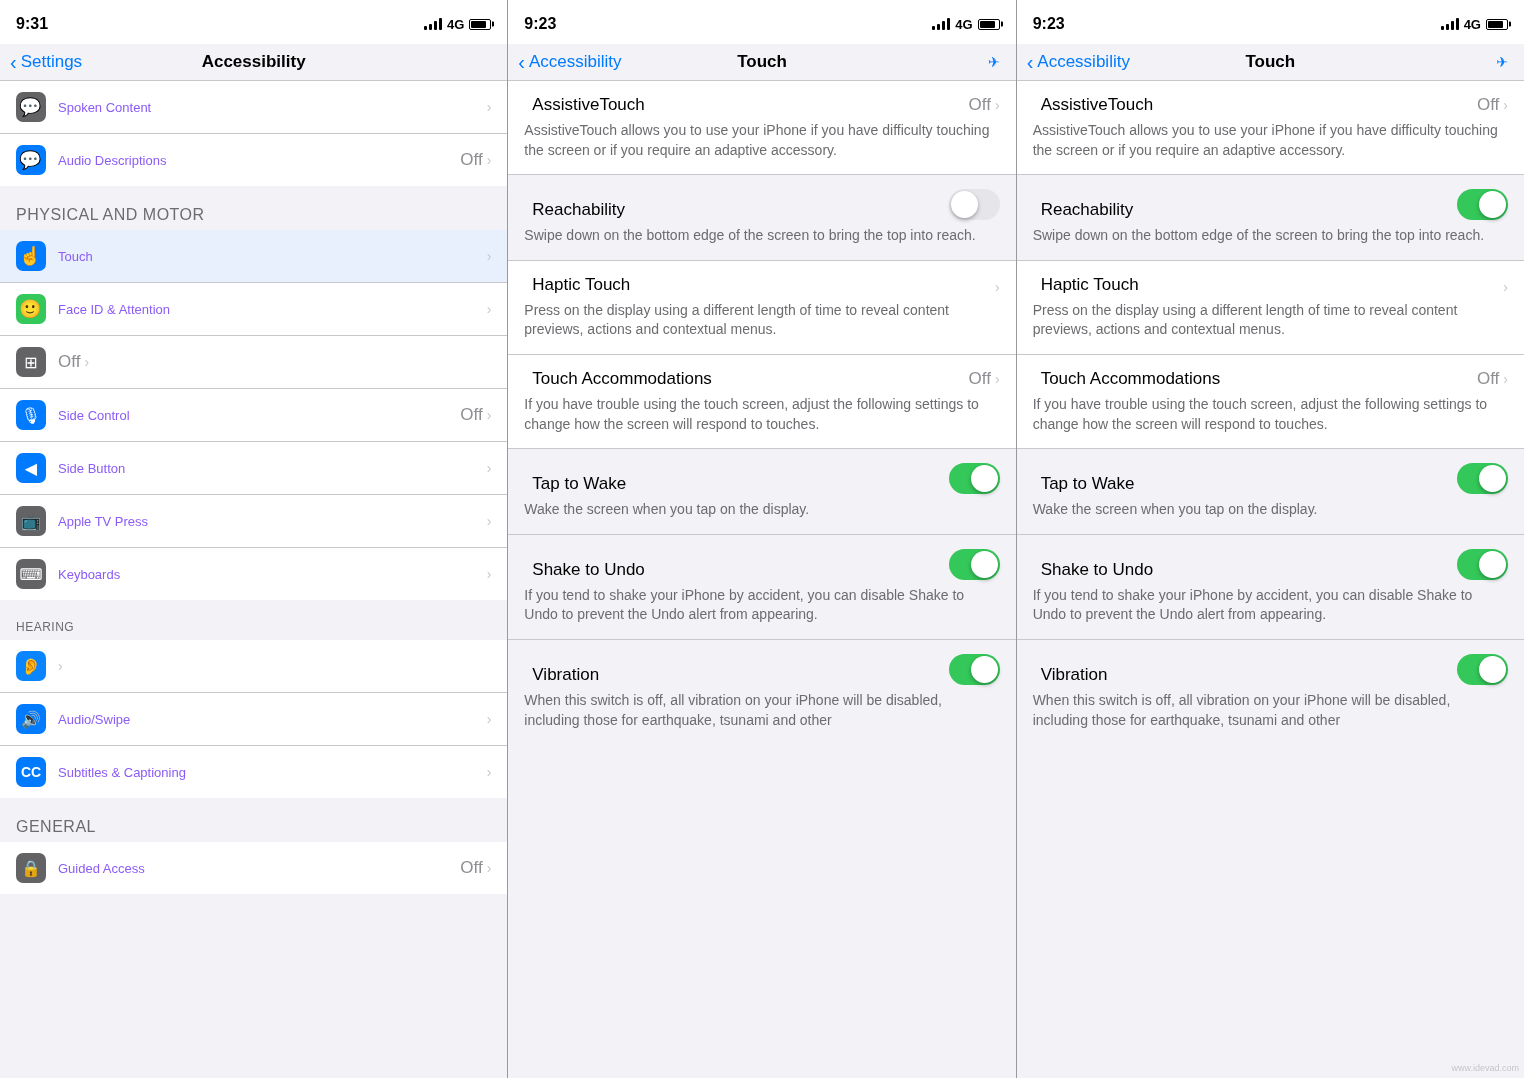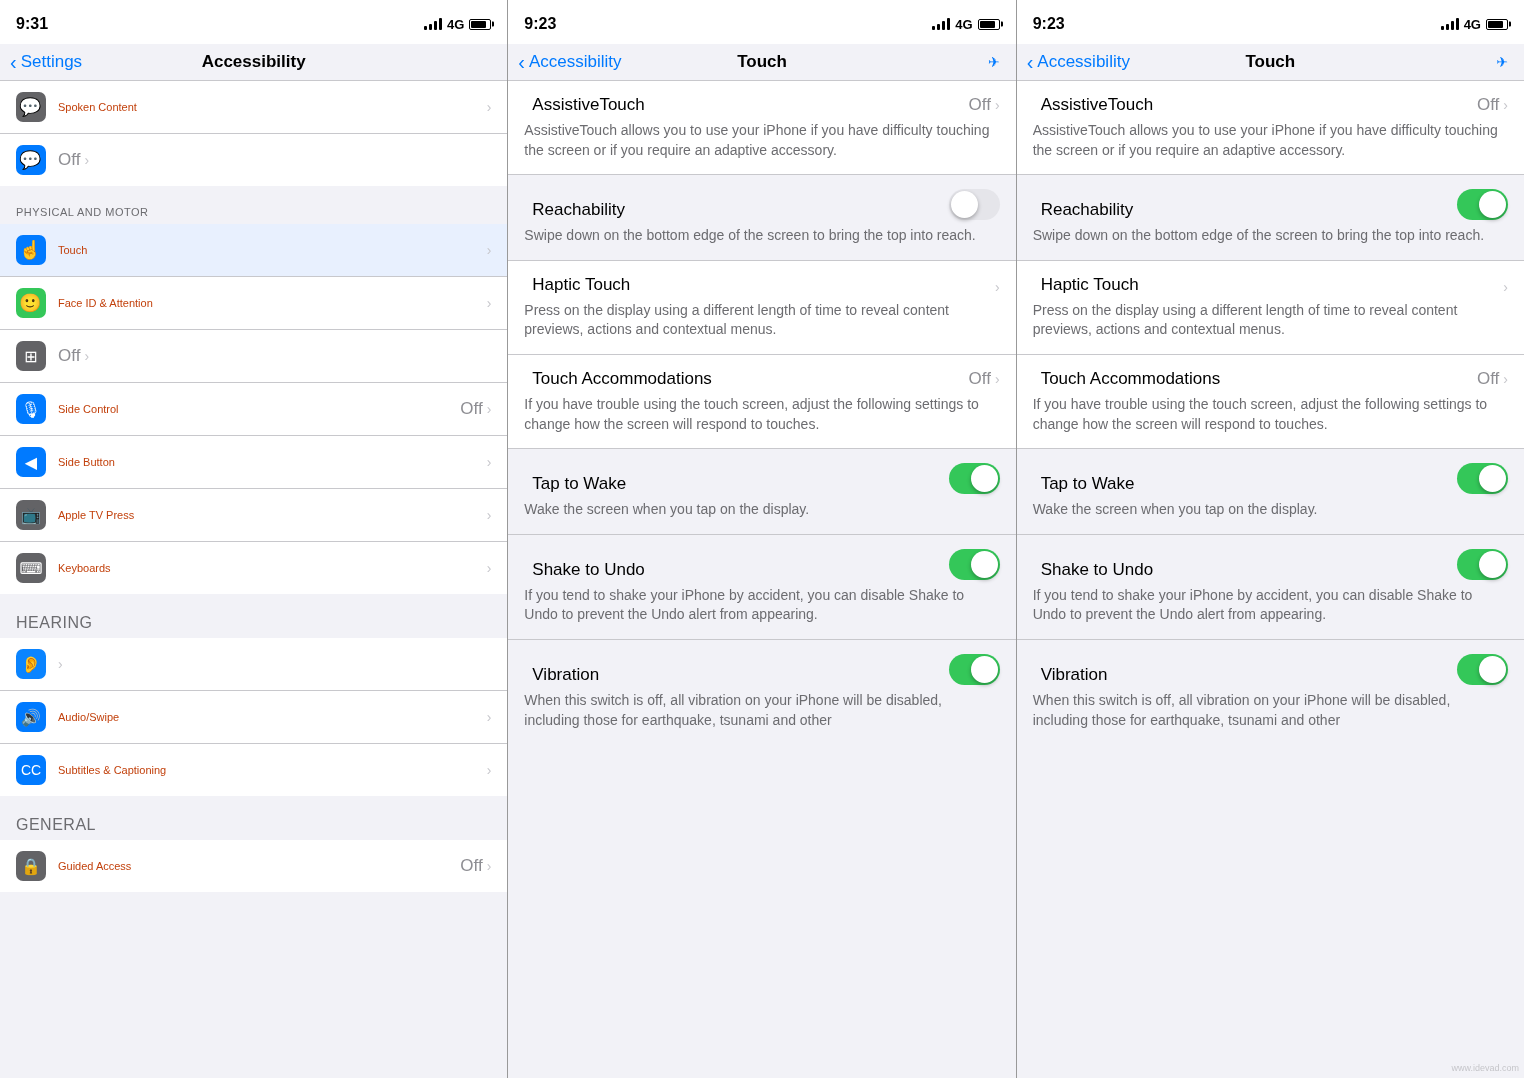--- a/index.html
+++ b/index.html
@@ -169,22 +169,22 @@
       display: flex;
       align-items: center;
       justify-content: center;
       margin-right: 12px;
       flex-shrink: 0;
       font-size: 16px;
     }
 
     .item-label {
       flex: 1;
-      font-size: 11px;
-      color: #c2410c;
+      font-size: 13px;
+      color: #8b5cf6;
     }
 
     .item-value {
       font-size: 17px;
       color: #8e8e93;
       margin-right: 4px;
     }
 
     .chevron {
       color: #c7c7cc;
@@ -323,26 +323,27 @@
         <div class="item-icon icon-spoken" style="background:#636366;">
           <span style="color:#fff;font-size:18px;">💬</span>
         </div>
         <span class="item-label">Spoken Content</span>
         <span class="chevron">›</span>
       </div>
       <div class="settings-item">
         <div class="item-icon" style="background:#007aff;">
           <span style="color:#fff;font-size:18px;">💬</span>
         </div>
+        <span class="item-label">Audio Descriptions</span>
         <span class="item-value">Off</span>
         <span class="chevron">›</span>
       </div>
     </div>
 
-    <div class="section-header" style="padding-left:16px;font-size:11px;color:#6c6c70;letter-spacing:0.5px;padding-top:20px;padding-bottom:6px;">PHYSICAL AND MOTOR</div>
+    <div class="section-header" style="padding-left:16px;font-size:16px;color:#6c6c70;letter-spacing:0.5px;padding-top:20px;padding-bottom:6px;">PHYSICAL AND MOTOR</div>
 
     <div class="settings-group" style="border-radius:0;">
       <div class="settings-item active" style="background:#e8f0fe;">
         <div class="item-icon" style="background:#007aff;">
           <span style="color:#fff;font-size:18px;">☝</span>
         </div>
         <span class="item-label">Touch</span>
         <span class="chevron">›</span>
       </div>
       <div class="settings-item">
@@ -383,39 +384,39 @@
       </div>
       <div class="settings-item">
         <div class="item-icon" style="background:#636366;">
           <span style="color:#fff;font-size:16px;">⌨</span>
         </div>
         <span class="item-label">Keyboards</span>
         <span class="chevron">›</span>
       </div>
     </div>
 
-    <div class="section-header" style="font-size:16px;color:#6c6c70;letter-spacing:0.5px;padding:20px 16px 6px;">HEARING</div>
+    <div class="section-header" style="font-size:12px;color:#6c6c70;letter-spacing:0.5px;padding:20px 16px 6px;">HEARING</div>
 
     <div class="settings-group" style="border-radius:0;">
       <div class="settings-item">
         <div class="item-icon" style="background:#0a84ff;">
           <span style="color:#fff;font-size:16px;">👂</span>
         </div>
         <span class="chevron">›</span>
       </div>
       <div class="settings-item">
         <div class="item-icon" style="background:#007aff;">
           <span style="color:#fff;font-size:16px;">🔊</span>
         </div>
         <span class="item-label">Audio/Swipe</span>
         <span class="chevron">›</span>
       </div>
       <div class="settings-item">
         <div class="item-icon" style="background:#007aff;">
-          <span style="color:#fff;font-size:14px;font-weight:400;">CC</span>
+          <span style="color:#fff;font-size:14px;font-weight:700;">CC</span>
         </div>
         <span class="item-label">Subtitles &amp; Captioning</span>
         <span class="chevron">›</span>
       </div>
     </div>
 
     <div class="section-header" style="font-size:16px;color:#6c6c70;letter-spacing:0.5px;padding:20px 16px 6px;">GENERAL</div>
 
     <div class="settings-group" style="border-radius:0;">
       <div class="settings-item">

